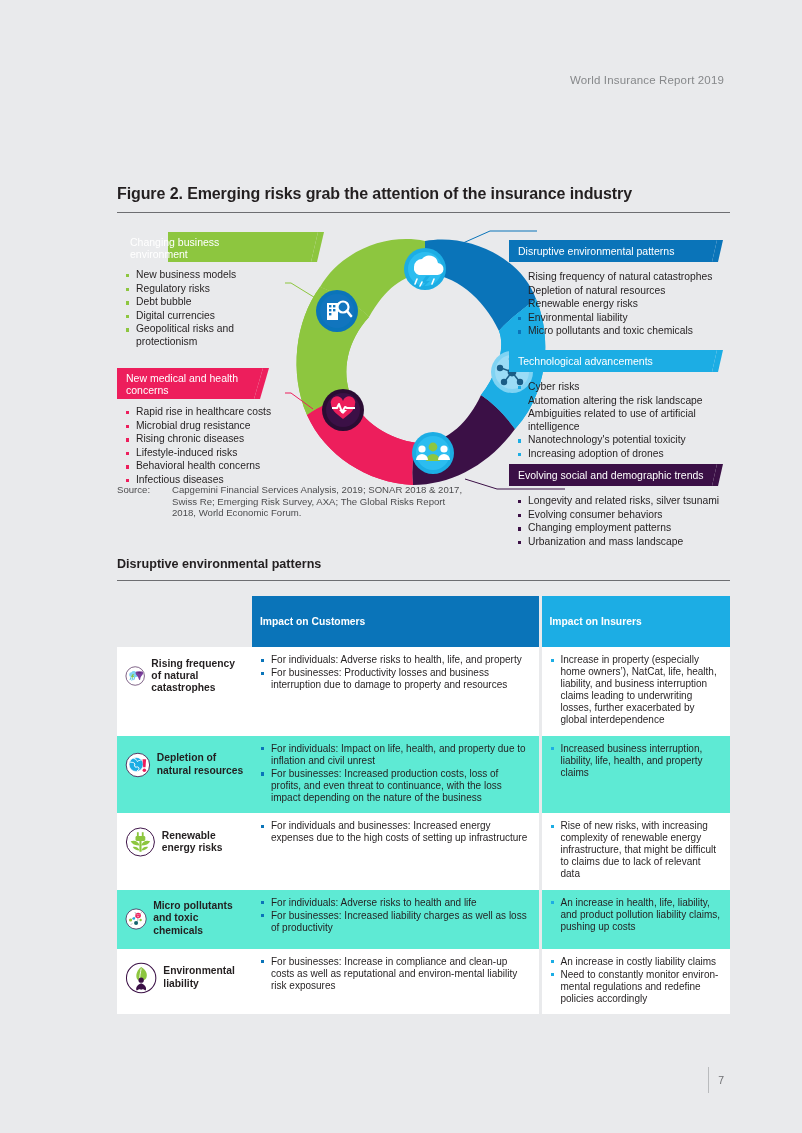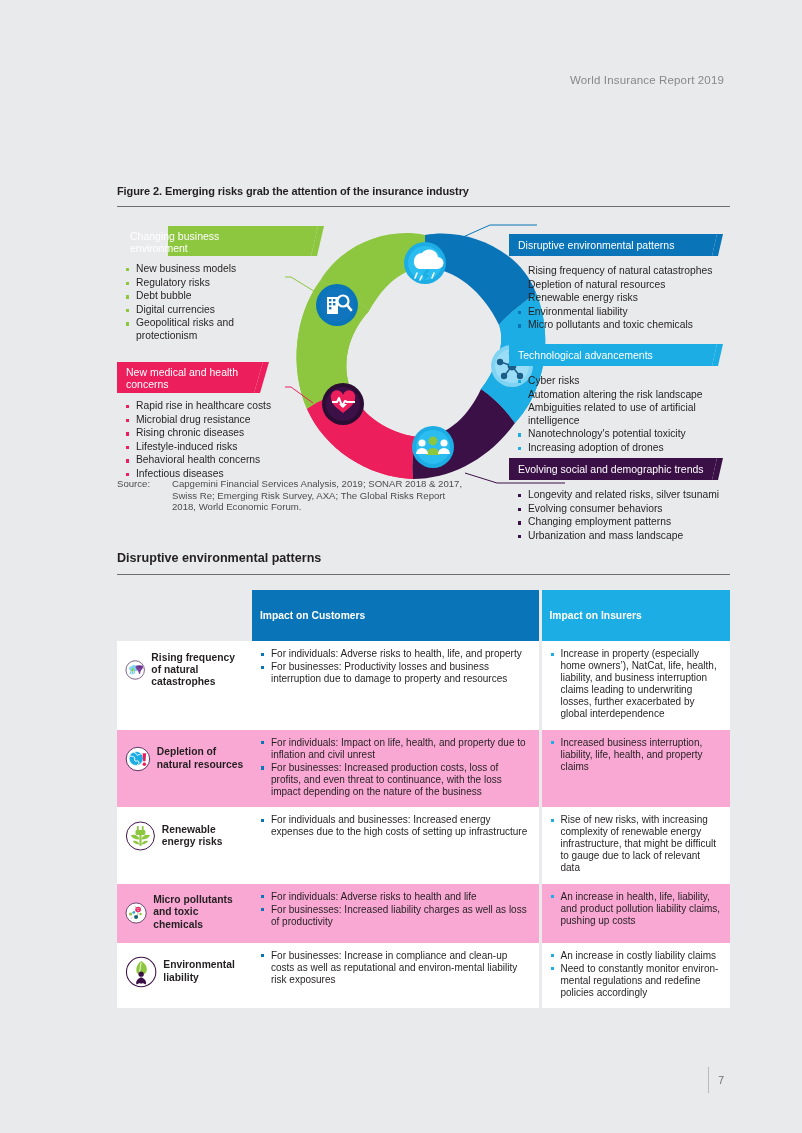--- a/index.html
+++ b/index.html
@@ -14,21 +14,21 @@
   }
   .page-header {
     position:absolute; top:74px; right:78px;
     font-size:11.5px; color:#86888a; letter-spacing:.15px;
   }
   .content { position:absolute; left:117px; top:0; width:613px; }
 
   
   .fig-title {
     margin-top:185px;
-    font-size:11px; font-weight:bold; color:#231f20; letter-spacing:-.1px;
+    font-size:16px; font-weight:bold; color:#231f20; letter-spacing:-.1px;
   }
   .rule { height:1px; background:#6d6e71; margin-top:9px; }
 
   
   .figure { position:relative; height:310px; }
   .bannerwrap{ position:absolute; }
   .bn-shape{ display:block; }
   .bn-text{
     position:absolute; left:9px; top:4px; color:#fff;
     font-size:10.5px; line-height:12.4px; white-space:pre-line;
@@ -59,21 +59,21 @@
   table.risk{ border-collapse:collapse; width:613px; margin-top:15px; table-layout:fixed; }
   table.risk th{
     color:#fff; text-align:left; font-size:10.3px; font-weight:bold;
     padding:20px 8px; height:19px; vertical-align:middle;
   }
   th.c-blank{ background:transparent; }
   th.c-cust{ background:#0a74b9; border-right:3px solid #e9eaec; }
   th.c-ins { background:#1cade4; }
   table.risk td{ vertical-align:top; padding:7px 8px 8px 8px; }
   tr.row-a td{ background:#ffffff; }
-  tr.row-b td{ background:#f9a8d4; }
+  tr.row-b td{ background:#5eead4; }
   td.icon-cell{ padding:6px 0 6px 6px; }
   .icon-row{ display:flex; align-items:center; gap:6px; }
   .risk-label{ font-size:10.3px; line-height:12.2px; font-weight:bold; }
   td.cust-cell{ border-right:3px solid #e9eaec; }
   ul.cell{ list-style:none; margin:0; padding:0; }
   ul.cell li{
     position:relative; padding-left:11px; font-size:10px; line-height:12.1px;
     margin-bottom:1px;
   }
   ul.cell li::before{
@@ -353,21 +353,21 @@
             <span class="risk-label">Renewable energy risks</span>
           </div>
         </td>
         <td class="cust-cell">
           <ul class="cell">
             <li><b>For individuals and businesses:</b><span> Increased energy expenses due to the high costs of setting up infrastructure</span></li>
           </ul>
         </td>
         <td>
           <ul class="cell ins">
-            <li>Rise of new risks, with increasing complexity of renewable energy infrastructure, that might be difficult to gauge due to lack of relevant data</li>
+            <li>Rise of new risks, with increasing complexity of renewable energy infrastructure, that might be difficult to claims due to lack of relevant data</li>
           </ul>
         </td>
       </tr>
 
       <tr class="row-b">
         <td class="icon-cell">
           <div class="icon-row">
             <svg width="44" height="44" viewBox="0 0 44 44">
               <circle cx="22" cy="22" r="20" fill="#fff" stroke="#3b1046" stroke-width="1.4"></circle>
               <path d="M11 24 L17 20 M17 20 L24 16 M24 16 L30 13 M24 16 L26 24 M26 24 L22 30" stroke="#a7a9ac" stroke-width="1.6"></path>

